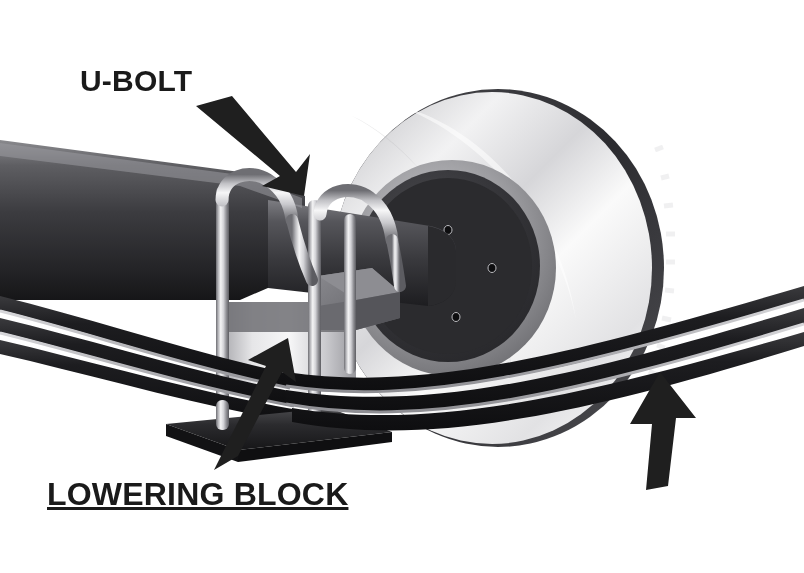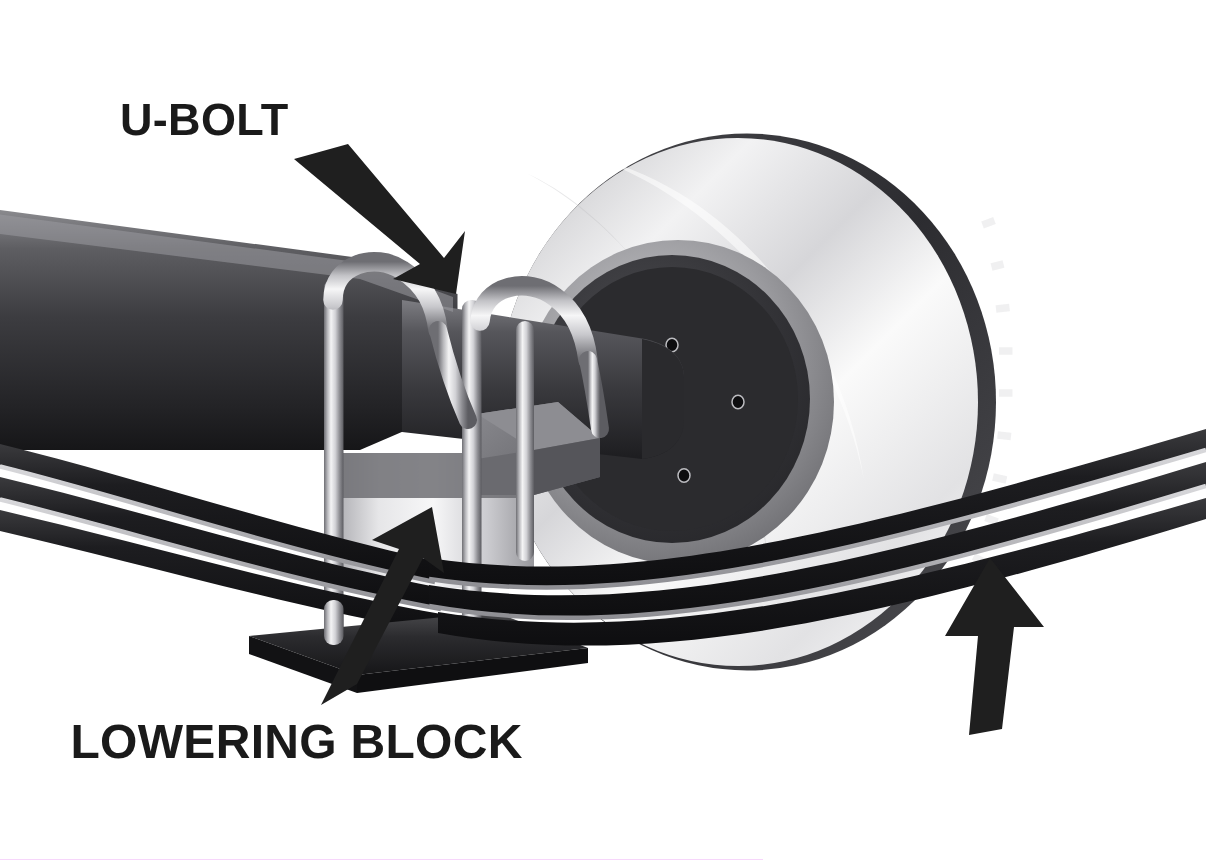--- a/index.html
+++ b/index.html
@@ -1,23 +1,23 @@
 <!DOCTYPE html>
 <html><head>
 <meta charset="utf-8">
 <style>
   html,body{margin:0;padding:0;background:#ffffff;}
   body{width:804px;height:573px;overflow:hidden;
        font-family:"Liberation Sans","DejaVu Sans",sans-serif;}
-  #stage{position:relative;width:804px;height:573px;background:#d946ef;}
+  #stage{position:relative;width:804px;height:573px;background:#bef264;}
   #art{position:absolute;left:0;top:0;}
   .lbl{position:absolute;font-weight:bold;color:#1a1a1a;
        letter-spacing:0.2px;white-space:nowrap;line-height:1;}
   #lbl-ubolt{left:80px;top:66px;font-size:30px;}
-  #lbl-lower{left:47px;top:478px;font-size:32px;}
+  #lbl-lower{left:47px;top:478px;font-size:32px;text-decoration:underline;}
   #lbl-leaf{left:545px;top:497px;font-size:32px;}
 </style>
 </head>
 <body>
 
 <div id="stage">
 
   <svg id="art" width="804" height="573" viewBox="0 0 804 573">
     <defs>
 

